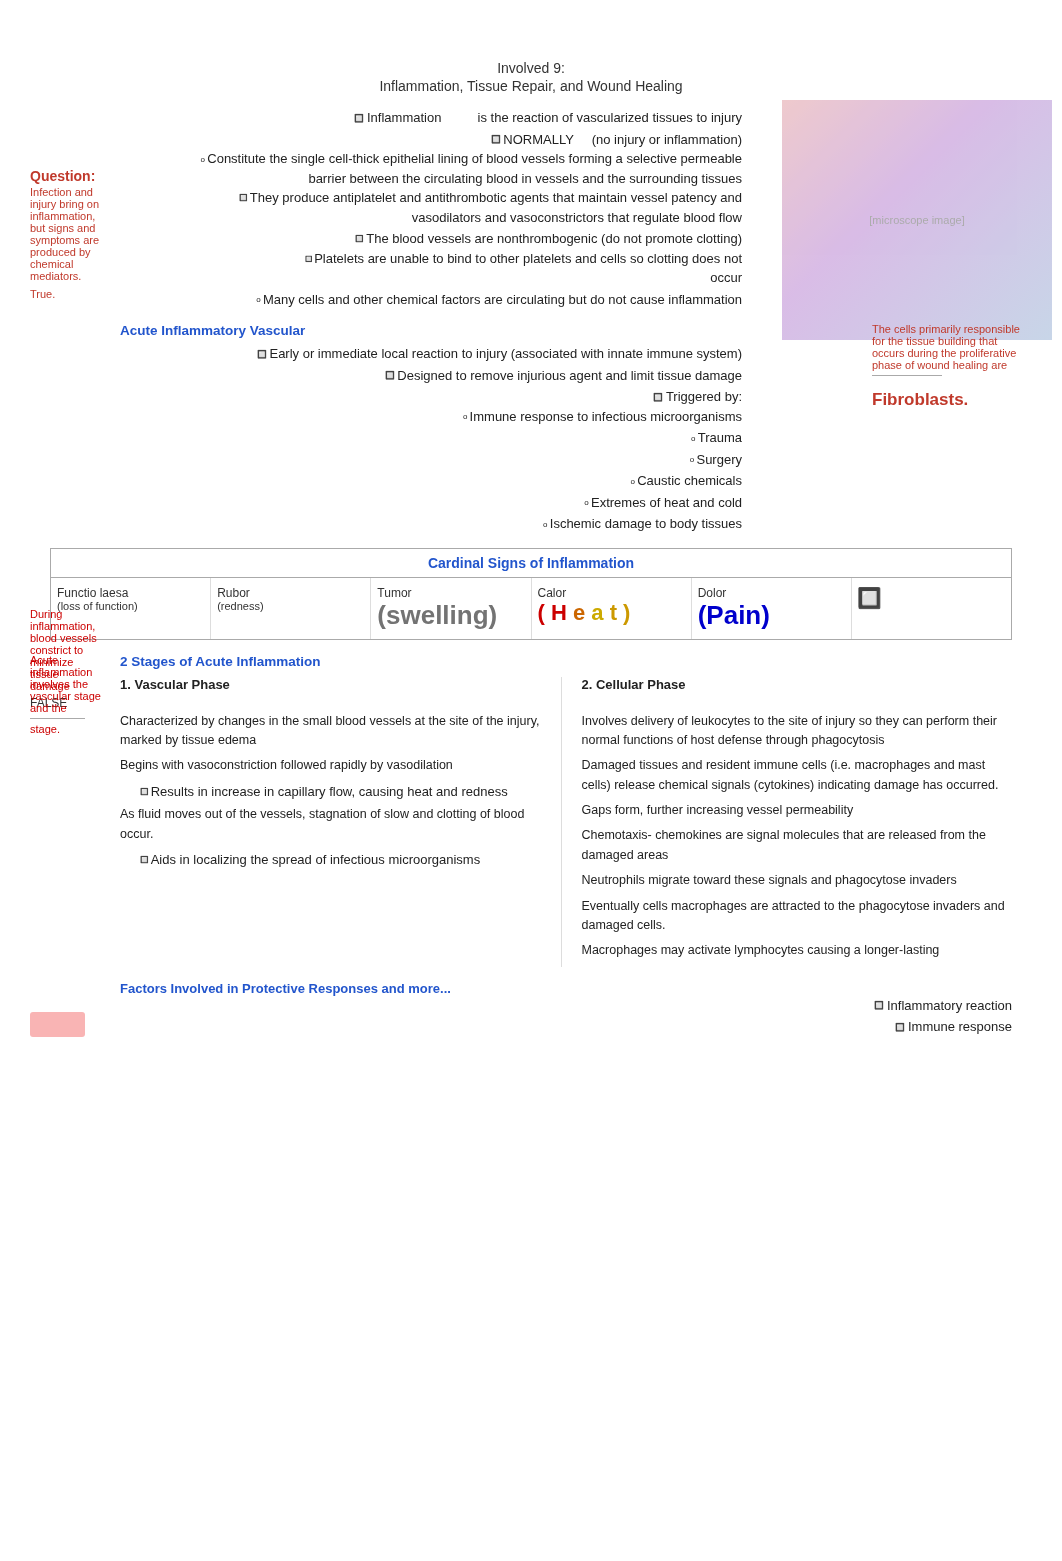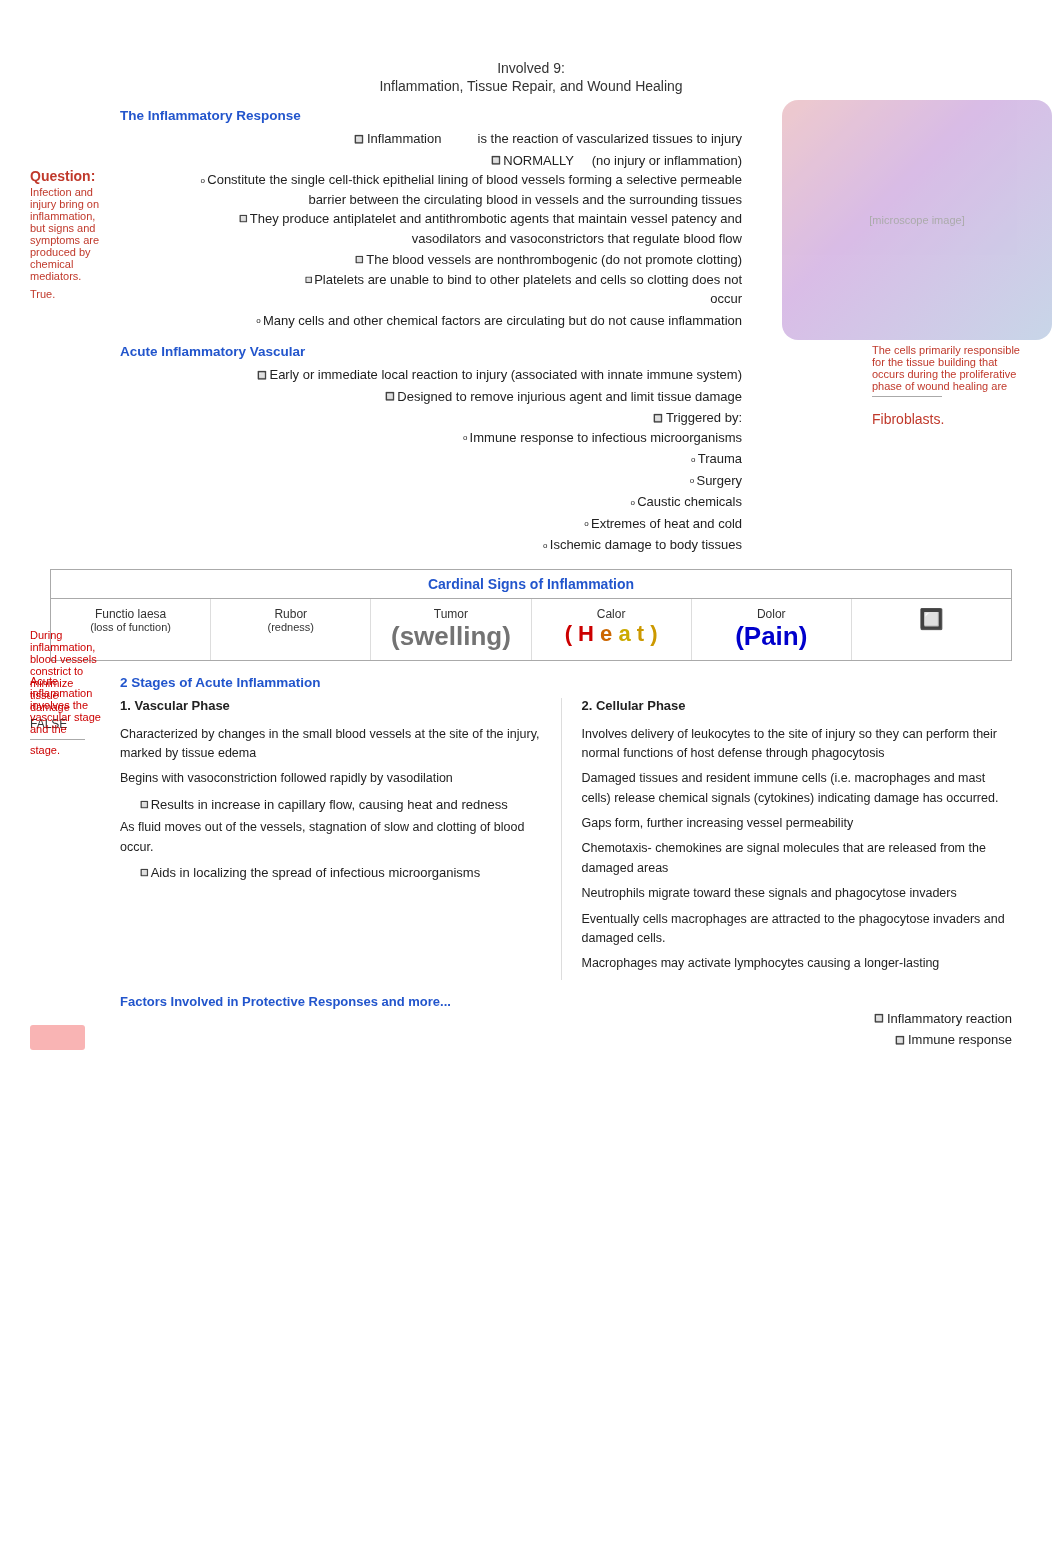--- a/index.html
+++ b/index.html
@@ -62,21 +62,21 @@
     }
 
     
     .image-placeholder {
       position: absolute;
       right: 10px;
       top: 100px;
       width: 270px;
       height: 240px;
       background: linear-gradient(135deg, #e8b4b8 0%, #c9a0dc 40%, #b0c4de 100%);
-      border-radius: 16px;
+      border-radius: 0;
       opacity: 0.7;
     }
     .image-placeholder-inner {
       width: 100%;
       height: 100%;
       display: flex;
       align-items: center;
       justify-content: center;
       color: #888;
       font-size: 11px;
@@ -97,21 +97,20 @@
       border-bottom: 1px solid #aaa;
     }
     .cardinal-table {
       display: flex;
       width: 100%;
     }
     .cardinal-cell {
       flex: 1;
       padding: 8px 6px;
       border-right: 1px solid #ddd;
-      text-align: center;
       vertical-align: middle;
     }
     .cardinal-cell:last-child { border-right: none; }
     .cardinal-cell .latin { font-size: 12px; color: #333; }
     .cardinal-cell .english { font-size: 11px; color: #333; }
     .cardinal-cell .big { font-size: 26px; font-weight: bold; }
     .cardinal-cell .heat { font-size: 22px; font-weight: bold; }
     .cardinal-cell .pain { font-size: 26px; font-weight: bold; }
     .color-red { color: #cc0000; }
     .color-blue { color: #0000cc; }
@@ -123,21 +122,21 @@
       display: flex;
       gap: 10px;
       margin-top: 8px;
     }
     .stage-col {
       flex: 1;
     }
     .stage-num {
       font-size: 13px;
       font-weight: bold;
-      margin-bottom: 12px;
+      margin-bottom: 20px;
     }
     .stage-text {
       font-size: 12.5px;
       line-height: 1.55;
       margin-bottom: 6px;
     }
 
     
     .factors-heading {
       color: #2255cc;
@@ -169,21 +168,20 @@
   </div>
 
   <div class="section-block" style="position:relative; margin-left:90px; margin-right:290px;">
 
     <div class="sidebar-left" style="left:-90px; top:60px;">
       <div style="color:#c0392b; font-weight:bold; font-size:14px;">Question:</div>
       <div style="color:#c0392b; font-size:11px; margin-top:2px;">Infection and injury bring on inflammation, but signs and symptoms are produced by chemical mediators.</div>
       <div style="color:#c0392b; font-size:11px; margin-top:6px;">True.</div>
     </div>
 
-    <div class="section-heading">The Inflammatory Response</div>
     <ul class="bullet-l1">
       <li>Inflammation &nbsp;&nbsp;&nbsp;&nbsp;&nbsp;&nbsp;&nbsp;&nbsp; is the reaction of vascularized tissues to injury</li>
       <li>NORMALLY &nbsp;&nbsp;&nbsp; (no injury or inflammation)
         <ul class="bullet-l2">
           <li>Constitute the single cell-thick epithelial lining of blood vessels forming a selective permeable barrier between the circulating blood in vessels and the surrounding tissues
             <ul class="bullet-l3">
               <li>They produce antiplatelet and antithrombotic agents that maintain vessel patency and vasodilators and vasoconstrictors that regulate blood flow</li>
               <li>The blood vessels are nonthrombogenic (do not promote clotting)
                 <ul class="bullet-l4">
                   <li>Platelets are unable to bind to other platelets and cells so clotting does not occur</li>
@@ -197,21 +195,21 @@
     </ul>
   </div>
 
   <div class="section-block" style="position:relative; margin-left:90px; margin-right:290px;">
 
     <div class="sidebar-right" style="right:-290px; top:0px;">
       <div style="color:#c0392b; font-size:11px;">The cells primarily responsible for the tissue building that occurs during the proliferative phase of wound healing are</div>
       <div style="margin-top:4px;">
         <hr class="thin" style="width:70px; margin:4px 0;">
       </div>
-      <div style="color:#c0392b; font-size:14px; margin-top:14px;">Fibroblasts.</div>
+      <div style="color:#c0392b; font-size:17px; margin-top:14px;font-weight:bold;">Fibroblasts.</div>
     </div>
 
     <div class="section-heading">Acute Inflammatory Vascular</div>
     <ul class="bullet-l1">
       <li>Early or immediate local reaction to injury (associated with innate immune system)</li>
       <li>Designed to remove injurious agent and limit tissue damage</li>
       <li>Triggered by:
         <ul class="bullet-l2">
           <li>Immune response to infectious microorganisms</li>
           <li>Trauma</li>

